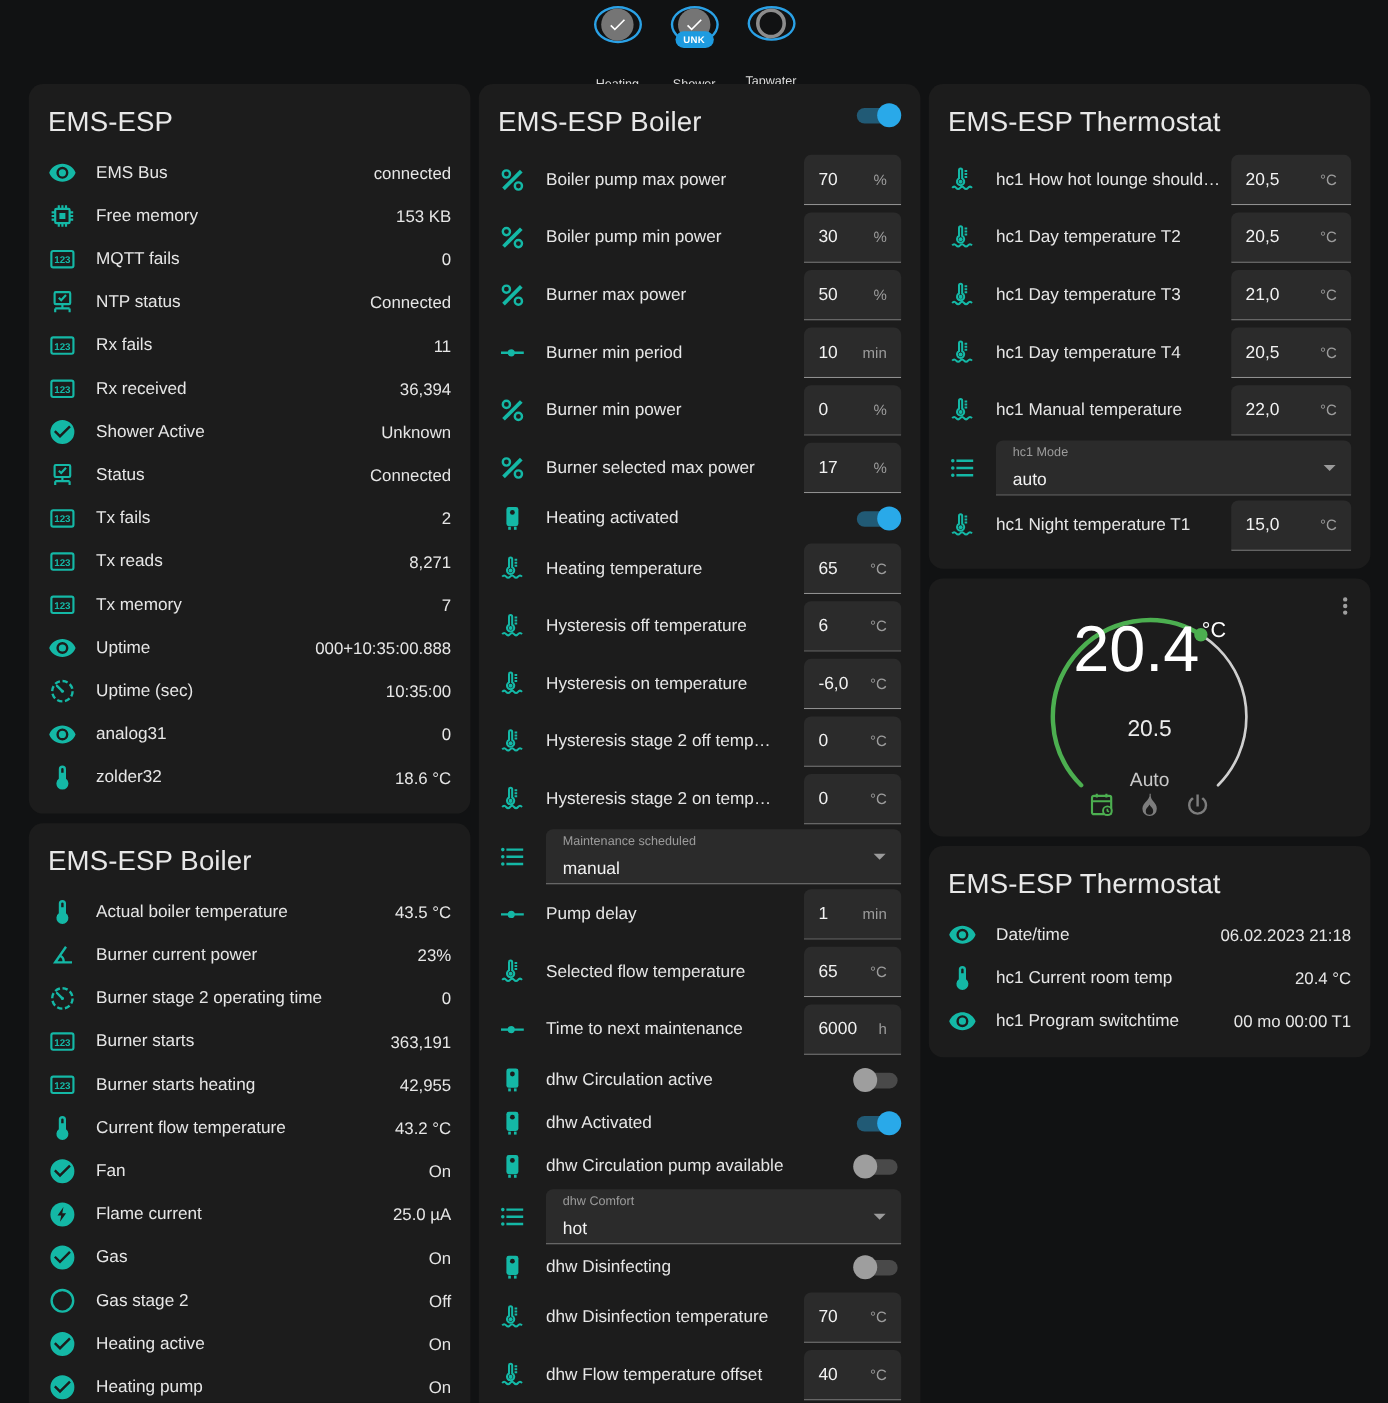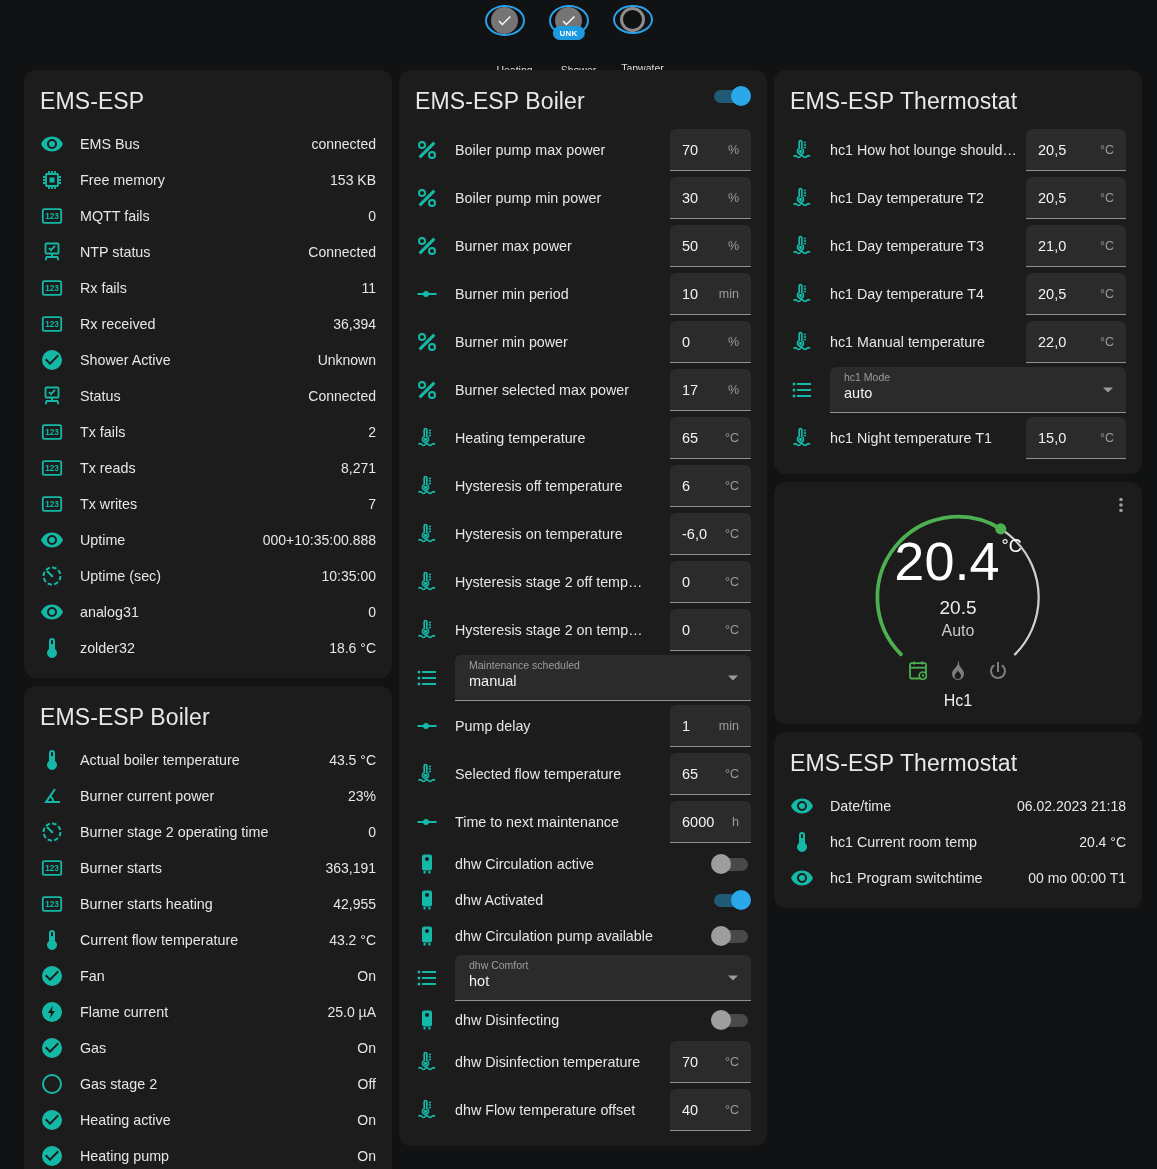--- a/index.html
+++ b/index.html
@@ -1,18 +1,18 @@
 <!DOCTYPE html>
 <html><head>
 <meta charset="utf-8">
 <style>
   html,body{margin:0;padding:0;background:#111213;width:1157px;height:1169px;overflow:hidden;
     font-family:"Liberation Sans", sans-serif;-webkit-font-smoothing:antialiased;}
   .badges-row{display:flex;justify-content:center;gap:4px;padding-top:5px;height:70px;box-sizing:border-box;}
-  .badge{width:60px;display:flex;flex-direction:column;cursor:pointer;gap:20px;}
+  .badge{width:60px;display:flex;flex-direction:column;align-items:center;cursor:pointer;gap:20px;}
   .badge-circle{position:relative;width:36px;height:36px;border-radius:50%;border:2px solid #2aa1e6;
     display:flex;align-items:center;justify-content:center;}
   .badge-inner{width:27px;height:27px;border-radius:50%;background:#757575;color:#fff;
     display:flex;align-items:center;justify-content:center;}
   .badge-inner svg{width:17px;height:17px;}
   .badge-inner.ring{background:transparent;border:3.5px solid #8c8c8c;width:19px;height:19px;}
   .badge-pill{position:absolute;bottom:-6px;left:50%;transform:translateX(-50%);background:#1e9be0;
     color:#fff;font-size:8px;font-weight:bold;padding:2.5px 7px;border-radius:9px;letter-spacing:.3px;}
   .badge-label{margin-top:7px;font-size:10.5px;color:#dcdcdc;text-align:center;line-height:1.35;}
   .columns{display:flex;gap:7px;padding:0 14px 0 24px;align-items:flex-start;}
@@ -25,39 +25,39 @@
   .icon{width:24px;height:24px;flex:none;margin-right:16px;color:#14b8a6;}
   .icon svg{width:100%;height:100%;display:block;}
   .label{flex:1;font-size:14.3px;color:#e6e6e6;white-space:nowrap;overflow:hidden;text-overflow:ellipsis;padding-right:8px;}
   .value{font-size:14px;color:#e6e6e6;white-space:nowrap;}
   .numbox{width:81px;height:42px;margin-left:auto;display:flex;align-items:center;border-radius:6px 6px 0 0;
     background:#2b2b2b;border-bottom:1px solid #909090;padding:0 12px;box-sizing:border-box;cursor:text;}
   #col-right .numbox{width:100px;gap:25px;}
   .num{flex:1;font-size:14.5px;font-weight:500;color:#f2f2f2;}
   .unit{font-size:12.5px;color:#9c9c9c;}
   .selbox{flex:1;height:46px;background:#2b2b2b;border-radius:6px 6px 0 0;border-bottom:1px solid #909090;
-    position:relative;display:flex;flex-direction:column;justify-content:flex-start;padding:4px 30px 4px 14px;box-sizing:border-box;cursor:pointer;}
+    position:relative;display:flex;flex-direction:column;justify-content:space-between;padding:4px 30px 4px 14px;box-sizing:border-box;cursor:pointer;}
   .sel-label{font-size:10.5px;color:#9c9c9c;margin-bottom:2px;}
   .sel-value{font-size:14.5px;color:#f2f2f2;font-weight:500;}
   .caret{position:absolute;right:13px;top:50%;transform:translateY(-50%);width:0;height:0;
     border-left:5px solid transparent;border-right:5px solid transparent;border-top:5.5px solid #9b9b9b;}
   .switch{position:relative;width:40px;height:20px;flex:none;margin-left:auto;cursor:pointer;}
   .switch .track{position:absolute;left:3px;right:3px;top:3.5px;height:13px;border-radius:7px;}
   .switch.on .track{background:rgba(41,167,227,.45);}
   .switch.off .track{background:rgba(158,158,158,.35);}
   .switch .thumb{position:absolute;top:0;width:20px;height:20px;border-radius:50%;}
   .switch.on .thumb{right:0;background:#29a9e9;}
   .switch.off .thumb{left:0;background:#9e9e9e;}
   
   .thermo-card{position:relative;padding:12px 16px 14px;}
   .kebab{position:absolute;top:12px;right:10px;width:22px;height:22px;color:#9e9e9e;cursor:pointer;}
   .kebab svg{width:100%;height:100%;}
   .dial-wrap{position:relative;width:204px;margin:6px auto 0;}
   .dial{display:block;width:204px;height:auto;}
-  .dial-text{position:absolute;left:0;right:0;top:0;bottom:0;display:flex;flex-direction:column;align-items:center;justify-content:center;padding-top:14px;}
+  .dial-text{position:absolute;left:0;right:0;top:0;bottom:0;display:flex;flex-direction:column;align-items:center;justify-content:center;padding-top:14px;gap:20px;}
   .cur{color:#fff;line-height:1;white-space:nowrap;}
   .cur-num{font-size:54px;font-weight:400;}
   .cur-unit{font-size:18px;position:relative;top:-28px;margin-left:2px;}
   .tgt{font-size:19px;color:#ececec;margin-top:9px;font-weight:500;}
   .mode{font-size:16px;color:#c9c9c9;margin-top:3px;}
   .modes{display:flex;justify-content:center;gap:16px;margin-top:0px;}
   .mode-icon{width:24px;height:24px;color:#7d7d7d;cursor:pointer;}
   .mode-icon svg{width:100%;height:100%;}
   .mode-icon.active{color:#4caf50;}
   .thermo-name{text-align:center;color:#f0f0f0;font-size:16px;margin-top:9px;}
@@ -208,21 +208,21 @@
           <span class="label">Tx reads</span>
           <span class="value">8,271</span>
         </div>
         <div class="row">
           <span class="icon">
             <svg viewBox="0 0 24 24">
               <rect x="2.8" y="5.2" width="18.4" height="13.6" rx="1.6" fill="none" stroke="currentColor" stroke-width="1.8"></rect>
               <text x="12" y="15.4" text-anchor="middle" font-size="8.2" font-weight="bold" fill="currentColor" font-family="sans-serif">123</text>
             </svg>
           </span>
-          <span class="label">Tx writes</span>
+          <span class="label">Tx memory</span>
           <span class="value">7</span>
         </div>
         <div class="row">
           <span class="icon">
             <svg viewBox="0 0 24 24">
               <path fill="currentColor" d="M12,9A3,3 0 0,0 9,12A3,3 0 0,0 12,15A3,3 0 0,0 15,12A3,3 0 0,0 12,9M12,4.5C7,4.5 2.73,7.61 1,12C2.73,16.39 7,19.5 12,19.5C17,19.5 21.27,16.39 23,12C21.27,7.61 17,4.5 12,4.5M12,17A5,5 0 0,1 7,12A5,5 0 0,1 12,7A5,5 0 0,1 17,12A5,5 0 0,1 12,17Z"></path>
             </svg>
           </span>
           <span class="label">Uptime</span>
           <span class="value">000+10:35:00.888</span>
@@ -460,20 +460,35 @@
               <polygon fill="currentColor" points="18.3,3.5 20.5,5.7 5.7,20.5 3.5,18.3"></polygon>
               <circle cx="7" cy="7" r="3" fill="none" stroke="currentColor" stroke-width="2"></circle>
               <circle cx="17" cy="17" r="3" fill="none" stroke="currentColor" stroke-width="2"></circle>
             </svg>
           </span>
           <span class="label">Burner selected max power</span>
           <div class="numbox">
             <span class="num">17</span>
             <span class="unit">%</span>
           </div>
+        </div>
+        <div class="row">
+          <span class="icon">
+            <svg viewBox="0 0 24 24">
+              <rect x="7" y="2.5" width="10" height="16" rx="2" fill="currentColor"></rect>
+              <rect x="8.5" y="19" width="2.2" height="2.5" fill="currentColor"></rect>
+              <rect x="13.3" y="19" width="2.2" height="2.5" fill="currentColor"></rect>
+              <circle cx="12" cy="7" r="2" fill="#1c1c1c"></circle>
+            </svg>
+          </span>
+          <span class="label">Heating activated</span>
+          <span class="switch on">
+            <span class="track"></span>
+            <span class="thumb"></span>
+          </span>
         </div>
         <div class="row tall">
           <span class="icon">
             <svg viewBox="0 0 24 24">
               <g stroke="currentColor" stroke-width="1.7" fill="none">
                 <path d="M9.2 3.8a1.3 1.3 0 0 1 2.6 0v6.8a3 3 0 1 1-2.6 0z"></path>
                 <path d="M13.8 4.5h2.2M13.8 7h2.2M13.8 9.5h2.2"></path>
                 <path d="M3.5 18.5c1.1-1.3 2.2-1.3 3.3 0s2.2 1.3 3.3 0 2.2-1.3 3.3 0 2.2 1.3 3.3 0 2.2-1.3 3.3 0"></path>
               </g>
               <circle cx="10.5" cy="13.4" r="1.7" fill="currentColor"></circle>
@@ -874,21 +889,20 @@
               <path fill="currentColor" d="M12 2.5c.3 3-1.2 4.6-2.7 6.2C7.8 10.3 6 12.1 6 15a6 6 0 0 0 12 0c0-2.5-1.3-4.2-2.6-5.8-.9-1.1-1.8-2.2-2.2-3.6-.3-1-.3-2-.2-3.1z"></path>
               <path fill="#1c1c1c" d="M12 20a3.2 3.2 0 0 1-3.2-3.2c0-1.5.9-2.4 1.7-3.3.6-.6 1.1-1.2 1.4-2 .4.9 1 1.5 1.5 2.1.8.9 1.6 1.8 1.6 3.2A3.2 3.2 0 0 1 12 20z"></path>
             </svg>
         </span>
         <span class="mode-icon">
           <svg viewBox="0 0 24 24">
               <path fill="currentColor" d="M16.56,5.44L15.11,6.89C16.84,7.94 18,9.83 18,12A6,6 0 0,1 12,18A6,6 0 0,1 6,12C6,9.83 7.16,7.94 8.88,6.88L7.44,5.44C5.36,6.88 4,9.28 4,12A8,8 0 0,0 12,20A8,8 0 0,0 20,12C20,9.28 18.64,6.88 16.56,5.44M13,3H11V13H13V3Z"></path>
             </svg>
         </span>
       </div>
-      <div class="thermo-name">Hc1</div>
     </div>
 
     <div id="right-bottom">
         <div class="card">
           <div class="card-head">
             <div class="card-title">EMS-ESP Thermostat</div>
           </div>
           <div class="row">
             <span class="icon">
               <svg viewBox="0 0 24 24">

